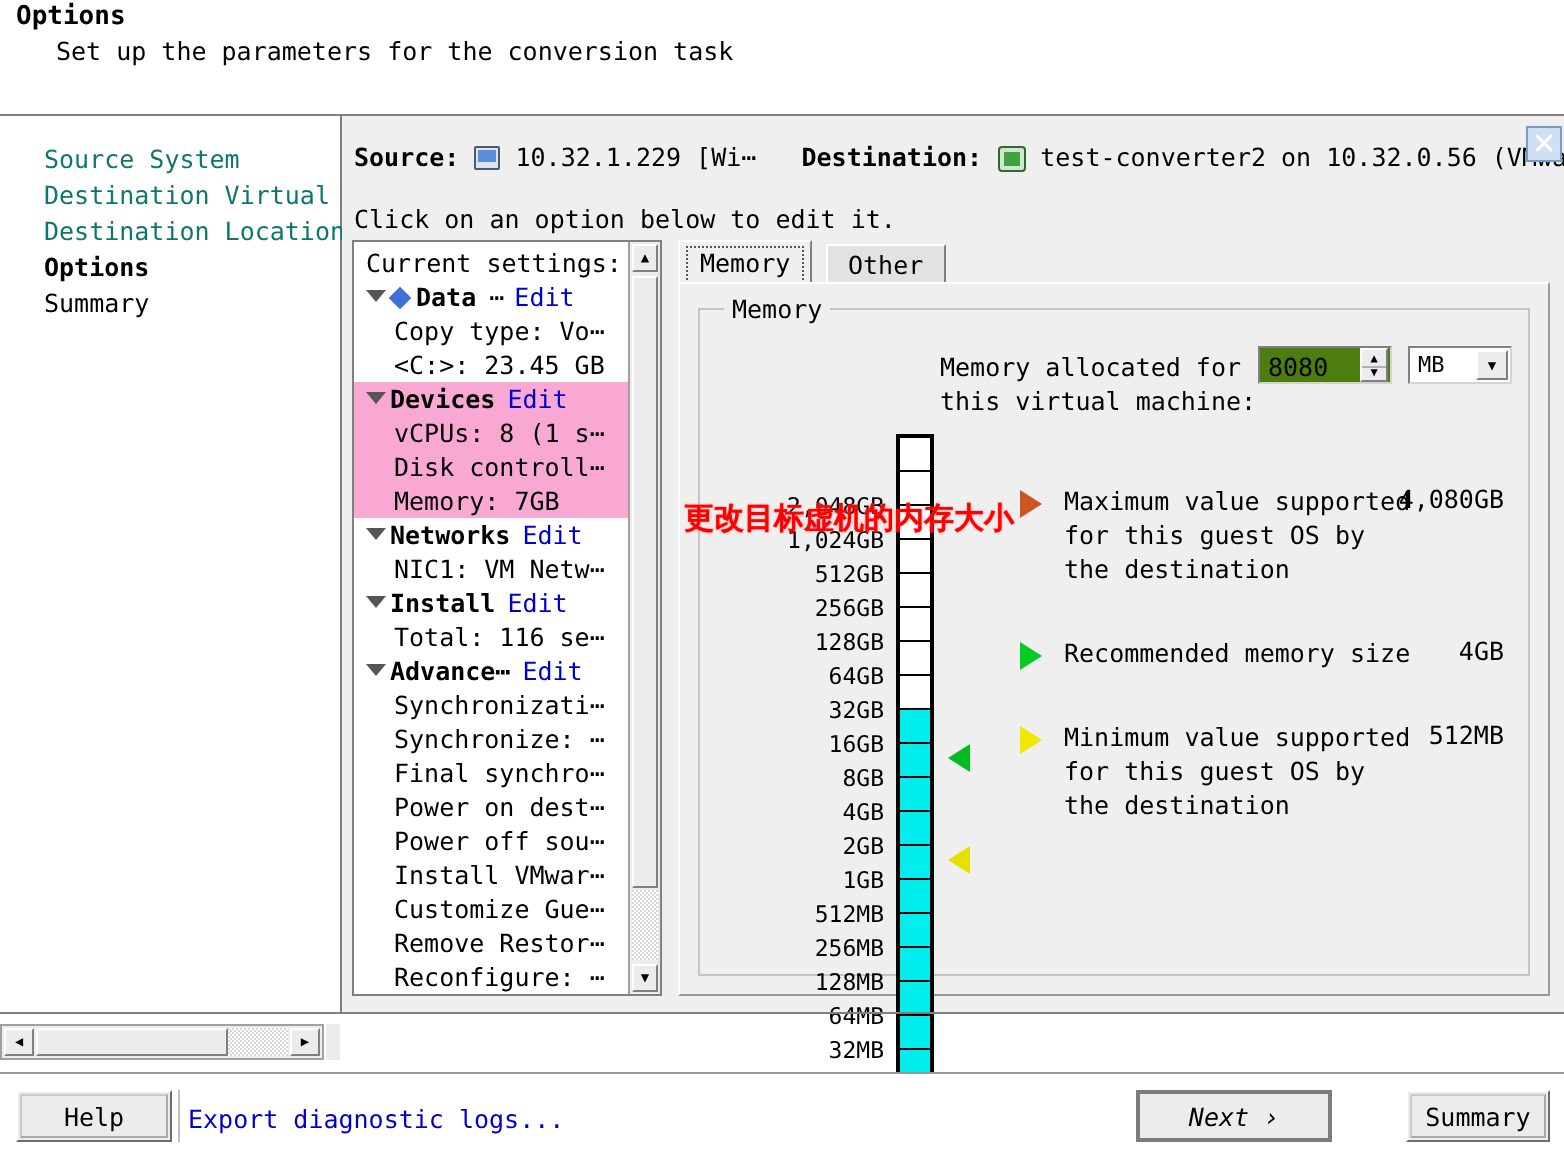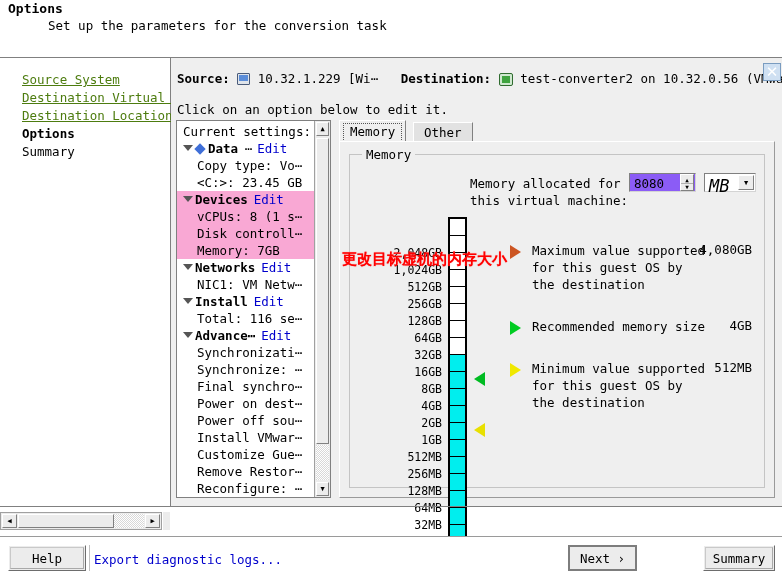--- a/index.html
+++ b/index.html
@@ -8,29 +8,29 @@
     background:#ffffff;
     font-family:"DejaVu Sans Mono","Liberation Mono",monospace;
     font-size:12px;color:#000;
     -webkit-font-smoothing:none;
   }
   .app{position:relative;width:782px;height:578px;background:#ffffff;}
 
   
   .header{position:absolute;left:0;top:0;width:782px;height:58px;background:#ffffff;}
   .header .title{position:absolute;left:8px;top:1px;font-weight:bold;font-size:13px;letter-spacing:0px;}
-  .header .subtitle{position:absolute;left:48px;top:18px;font-size:12.5px;}
+  .header .subtitle{position:absolute;left:28px;top:18px;font-size:12.5px;}
   .header .hrule{position:absolute;left:0;top:57px;width:782px;height:1px;background:#808080;}
 
   
   .nav{position:absolute;left:0;top:58px;width:170px;height:448px;background:#ffffff;
        border-right:1px solid #808080;}
   .nav ul{list-style:none;margin:0;padding:0;}
   .nav li{font-size:12.5px;line-height:18px;padding-left:22px;white-space:nowrap;}
-  .nav li.link{color:#4d7c0f;text-decoration:underline;cursor:pointer;}
+  .nav li.link{color:#0f766e;cursor:pointer;}
   .nav li.current{font-weight:bold;color:#000;}
   .nav li.plain{color:#000;}
   .navtop{height:13px;}
 
   
   .hscroll{position:absolute;left:0;top:512px;width:162px;height:18px;background:#ececec;
            border:1px solid #a0a0a0;box-sizing:border-box;}
   .hscroll .arrow{position:absolute;top:1px;width:15px;height:14px;background:#ececec;
            border:1px solid #ffffff;border-right-color:#808080;border-bottom-color:#808080;box-sizing:border-box;
            display:flex;align-items:center;justify-content:center;font-size:7px;color:#000;}
@@ -92,31 +92,31 @@
   .tab.active .focusring{position:absolute;left:3px;top:2px;right:3px;bottom:0;border:1px dotted #555;}
   .tabbody{position:absolute;left:0;top:21px;right:0;bottom:0;background:#efefef;
            border:1px solid #ffffff;border-right-color:#9a9a9a;border-bottom-color:#9a9a9a;box-sizing:border-box;}
 
   .group{position:absolute;left:9px;top:12px;right:9px;bottom:9px;
          border:1px solid #c4c4c4;box-sizing:border-box;}
   .group-title{position:absolute;left:12px;top:-8px;background:#efefef;padding:0 4px;font-size:12.5px;}
 
   .alloc-label{position:absolute;left:120px;top:20px;width:160px;font-size:12.5px;line-height:17px;}
 
-  .spin{position:absolute;right:68px;top:18px;width:67px;height:19px;background:#8b5cf6;
+  .spin{position:absolute;right:68px;top:18px;width:67px;height:19px;background:#4d7c0f;
         border:1px solid #808080;border-right-color:#d4d4d4;border-bottom-color:#d4d4d4;box-sizing:border-box;}
   .spin .val{position:absolute;left:4px;top:2px;font-size:12.5px;}
   .spin .btns{position:absolute;right:1px;top:0px;width:14px;height:17px;background:#ececec;
         border:1px solid #ffffff;border-right-color:#808080;border-bottom-color:#808080;box-sizing:border-box;}
   .spin .btns span{position:absolute;left:0;right:0;height:8px;display:flex;align-items:center;justify-content:center;font-size:6px;}
   .spin .btns .up{top:0;border-bottom:1px solid #b0b0b0;}
   .spin .btns .dn{bottom:0;}
   .unit{position:absolute;right:8px;top:18px;width:52px;height:19px;background:#ffffff;
         border:1px solid #808080;border-right-color:#d4d4d4;border-bottom-color:#d4d4d4;box-sizing:border-box;}
-  .unit .val{position:absolute;left:4px;top:2px;font-size:17px;font-style:italic;}
+  .unit .val{position:absolute;left:4px;top:2px;font-size:11px;}
   .unit .arrow{position:absolute;right:1px;top:1px;width:16px;height:15px;background:#ececec;
         border:1px solid #ffffff;border-right-color:#808080;border-bottom-color:#808080;box-sizing:border-box;
         display:flex;align-items:center;justify-content:center;font-size:7px;}
 
   
   .scale{position:absolute;left:0;top:62px;width:96px;margin-top:28px;}
   .scale .sl{height:17px;line-height:17px;text-align:right;font-size:11.5px;padding-right:4px;white-space:nowrap;}
   .bar{position:absolute;left:98px;top:62px;width:19px;border:2px solid #000;box-sizing:border-box;background:#ffffff;}
   .cell{height:17px;border-bottom:1px solid #000;box-sizing:border-box;}
   .cell:last-child{border-bottom:none;}
@@ -149,21 +149,21 @@
   .botline{position:absolute;left:0;top:506px;width:782px;height:1px;background:#808080;}
   .botline2{position:absolute;left:0;top:536px;width:782px;height:1px;background:#9a9a9a;}
   .bottom{position:absolute;left:0;top:537px;width:782px;height:41px;background:#ffffff;}
   .btn{position:absolute;top:8px;height:26px;background:#ececec;
        border:1px solid #ffffff;border-right-color:#6d6d6d;border-bottom-color:#6d6d6d;box-sizing:border-box;
        display:flex;align-items:center;justify-content:center;font-size:12.5px;color:#000;cursor:pointer;}
   .btn .inner{position:absolute;left:1px;top:1px;right:1px;bottom:1px;border:1px solid #c9c9c9;
        border-right-color:#a9a9a9;border-bottom-color:#a9a9a9;pointer-events:none;}
   .btn.help{left:8px;width:78px;}
   .btn.back{left:485px;width:78px;}
-  .btn.next{left:568px;width:69px;border:2px solid #7d7d7d;}
+  .btn.next{left:568px;width:98px;border:2px solid #7d7d7d;font-style:italic;}
   .btn.cancel{left:703px;width:72px;}
   .exportlink{position:absolute;left:94px;top:15px;color:#0000cc;font-size:12.5px;cursor:pointer;}
   .vsep{position:absolute;left:89px;top:8px;width:1px;height:26px;background:#c0c0c0;}
 </style>
 </head>
 <body>
 
 <div class="app">
 
   <div class="header">

